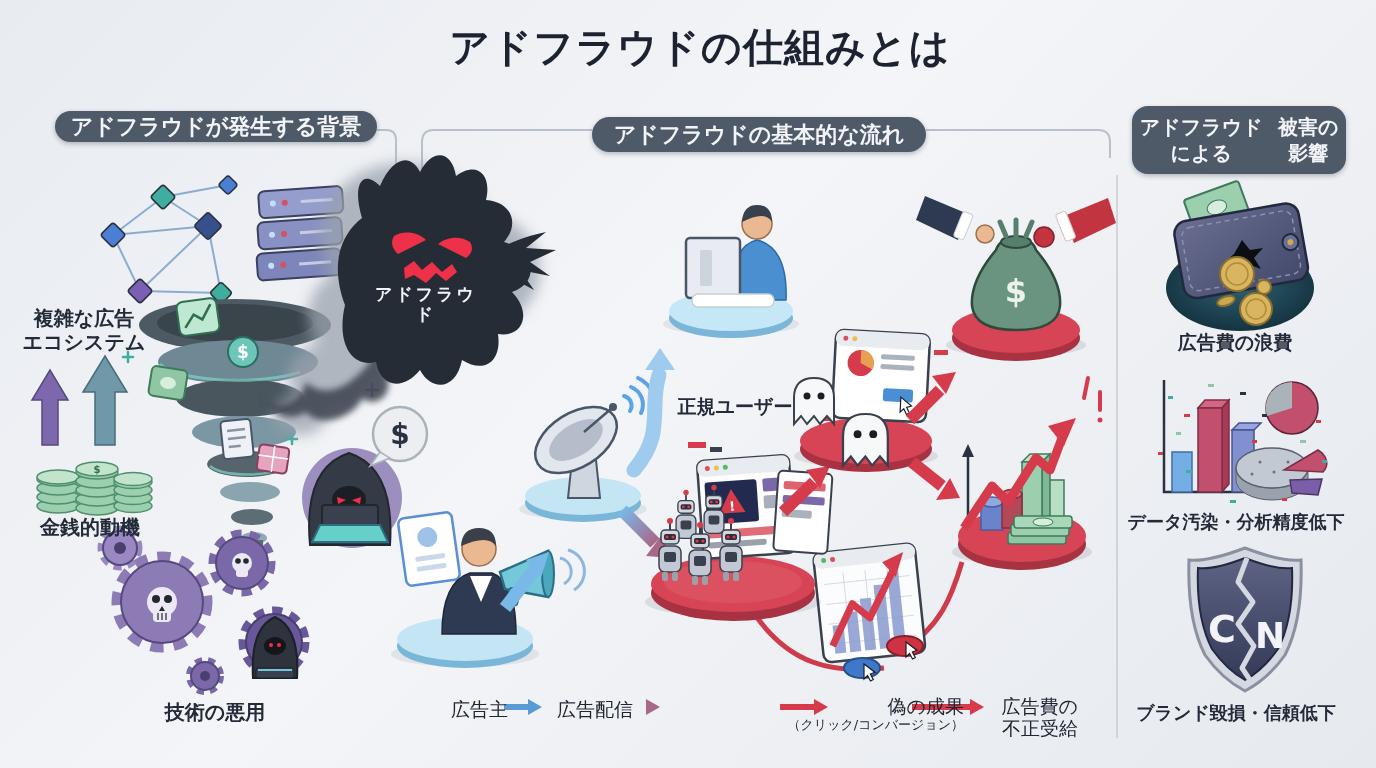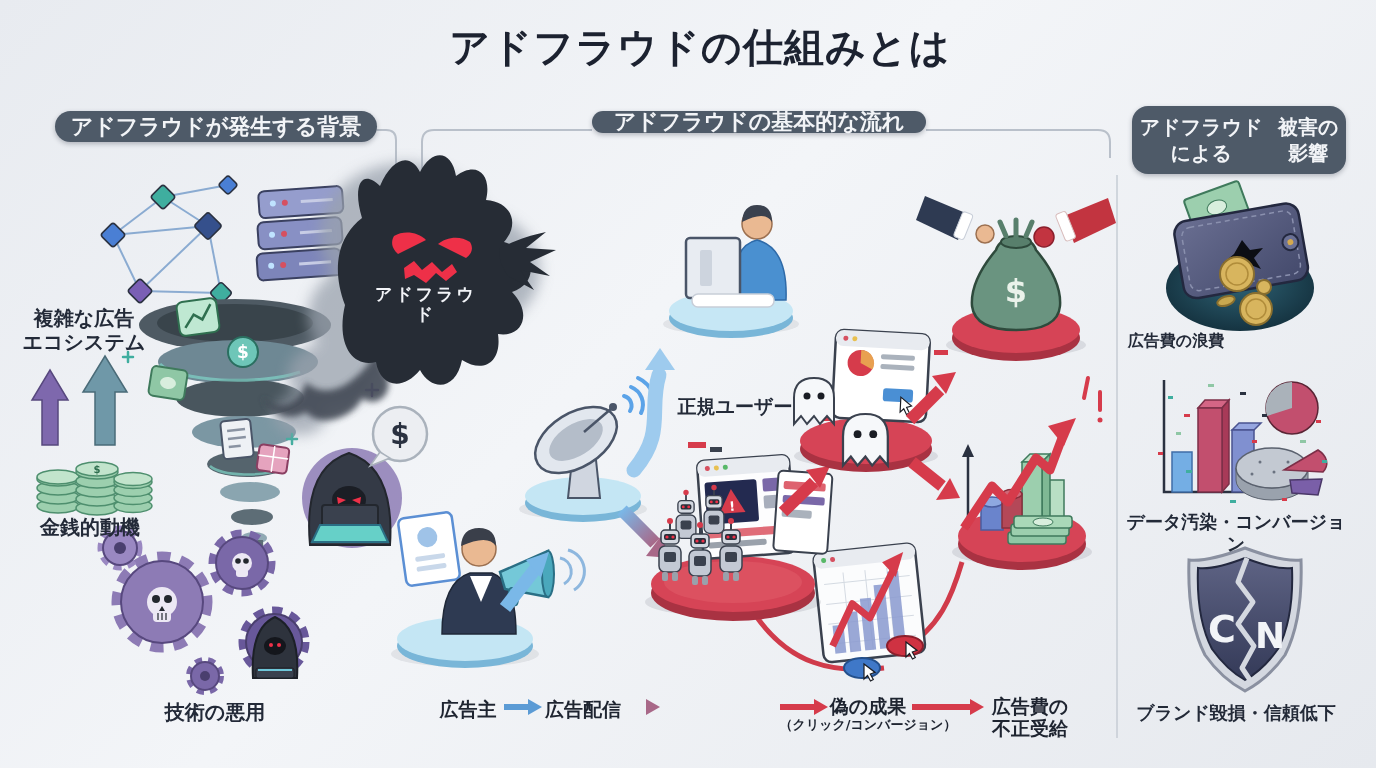--- a/index.html
+++ b/index.html
@@ -6,34 +6,34 @@
   .stage{position:relative;width:1376px;height:768px;overflow:hidden;
          background:linear-gradient(135deg,#e8ebf0 0%,#f3f5f8 45%,#e6e9ee 100%);
          font-family:"DejaVu Sans","Liberation Sans",sans-serif;}
   .art{position:absolute;left:0;top:0;}
   .title{position:absolute;left:0;right:0;top:20px;text-align:center;
          font-size:40px;font-weight:800;color:#1c2230;letter-spacing:1px;padding-left:24px;}
   .pill{position:absolute;background:#4e5a68;color:#f2f4f7;border-radius:20px;
         display:flex;align-items:center;justify-content:center;font-weight:700;
         box-shadow:0 2px 5px rgba(20,30,45,.28);text-align:center;}
   .pill-left{left:55px;top:111px;width:322px;height:31px;font-size:22px;}
-  .pill-mid{left:592px;top:111px;width:334px;height:22px;font-size:22px;}
+  .pill-mid{left:592px;top:117px;width:334px;height:35px;font-size:22px;}
   .pill-right{left:1132px;top:106px;width:214px;height:68px;font-size:20px;
         border-radius:16px;flex-direction:row;line-height:1.3;}
   .lbl{position:absolute;color:#232a38;font-weight:700;text-align:center;line-height:1.2;}
   .lbl-eco{left:0px;top:306px;width:168px;font-size:20px;}
   .lbl-money{left:10px;top:515px;width:160px;font-size:20px;}
   .lbl-tech{left:135px;top:700px;width:160px;font-size:20px;}
   .lbl-smoke{left:368px;top:284px;width:116px;font-size:17px;color:#f2f4f8;
              letter-spacing:3px;font-weight:700;}
   .lbl-user{left:650px;top:347px;width:170px;font-size:19px;margin-top:48px;}
-  .lbl-wallet{left:1066px;top:331px;width:220px;font-size:16px;}
+  .lbl-wallet{left:1125px;top:331px;width:220px;font-size:19px;}
   .lbl-data{left:1118px;top:511px;width:236px;font-size:18px;}
   .lbl-brand{left:1122px;top:702px;width:228px;font-size:18px;}
-  .fstep{position:absolute;text-align:center;font-weight:700;color:#1e2430;
+  .fstep{position:absolute;text-align:right;font-weight:400;color:#1e2430;
          font-size:19px;line-height:1.18;}
   .fs1{left:428px;top:698px;width:80px;}
   .fs2{left:533px;top:698px;width:100px;}
   .fs3{left:658px;top:695px;width:130px;}
   .fs4{left:772px;top:695px;width:192px;}
   .fs5{left:982px;top:695px;width:96px;}
   .fstep .sub{font-size:13px;}
 </style>
 </head>
 <body>
@@ -668,16 +668,16 @@
 <div class="fstep fs4">
   <div>偽の成果</div>
   <div class="sub">（クリック/コンバージョン）</div>
 </div>
 <div class="fstep fs5">
   <div>広告費の</div>
   <div>不正受給</div>
 </div>
 
 <div class="lbl lbl-wallet">広告費の浪費</div>
-<div class="lbl lbl-data">データ汚染・コンバージョン</div>
+<div class="lbl lbl-data">データ汚染・分析精度低下</div>
 <div class="lbl lbl-brand">ブランド毀損・信頼低下</div>
 
 </div>
 
 </body></html>

